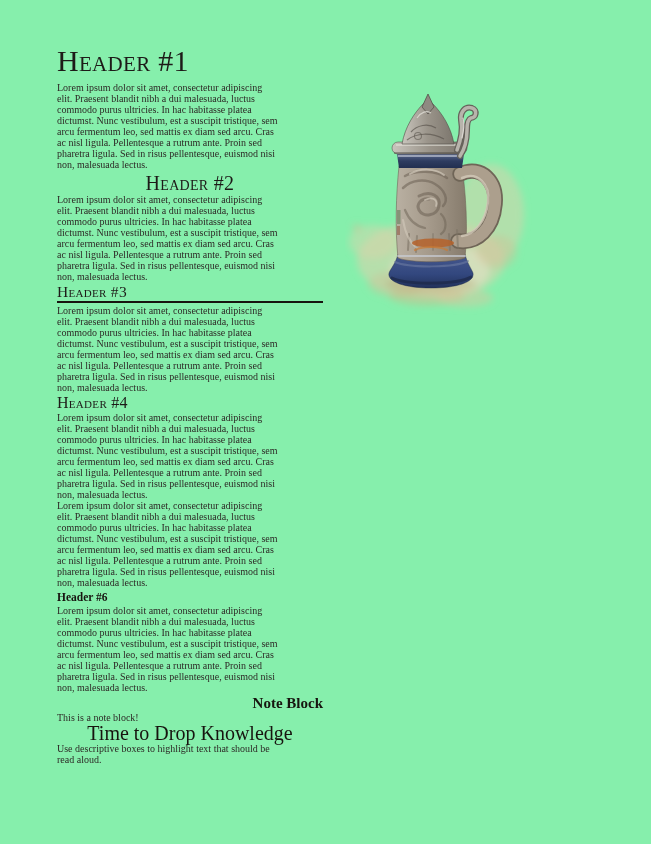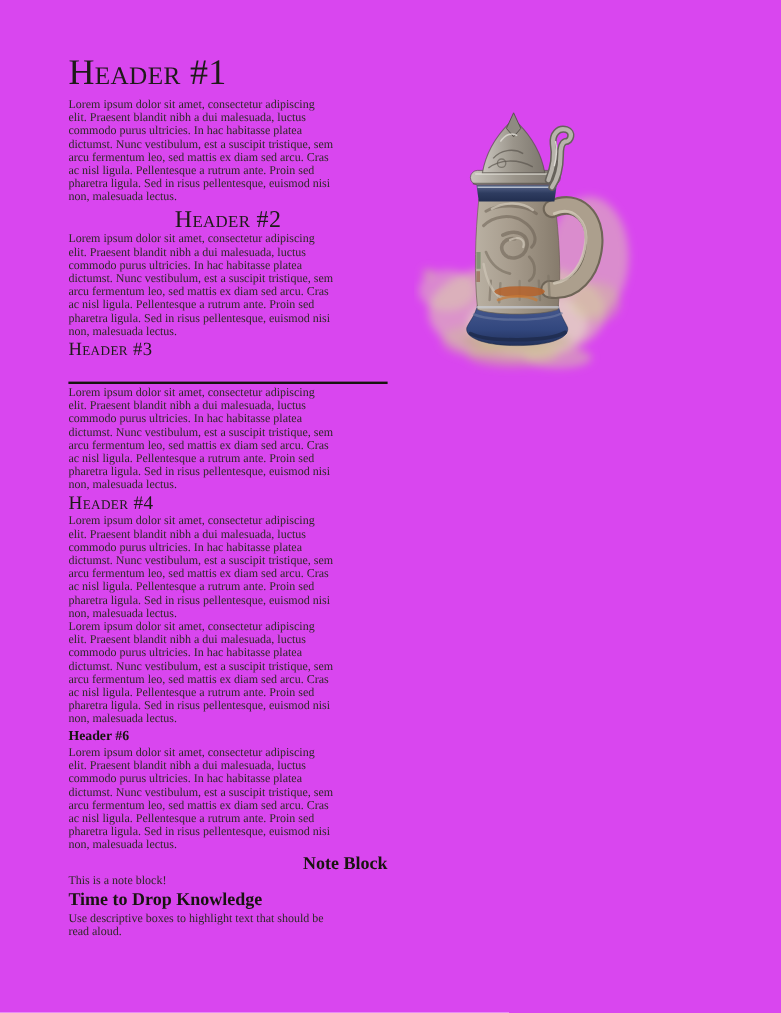--- a/index.html
+++ b/index.html
@@ -1,35 +1,35 @@
 <!DOCTYPE html>
 <html><head>
 <meta charset="utf-8">
 <style>
   * { box-sizing: border-box; margin: 0; padding: 0; }
   html, body { width: 651px; height: 844px; background: #ffffff; overflow: hidden; }
   .page {
-    position: relative; width: 651px; height: 844px; background: #d946ef;
+    position: relative; width: 651px; height: 844px; background: #86efac;
     font-family: "Liberation Serif", "DejaVu Serif", serif;
   }
   .text-col { position: absolute; left: 57px; top: 46px; width: 266px; color: #2d2a26; }
   p.body {
     font-size: 10px; line-height: 11px; white-space: pre-line;
     color: #2d2a26; margin: 0;
   }
   .hd { color: #1d1b18; font-weight: 400; font-variant: small-caps; letter-spacing: 0.3px; }
   h1.hd { font-size: 30px; line-height: 30px; margin: 0 0 6px 0; }
   h2.hd { font-size: 20px; line-height: 20px; margin: 3px 0 1px 0; text-align: center; }
   h3.hd { font-size: 15.5px; line-height: 16px; margin: 2px 0 2px 0;
-          border-bottom: 2px solid #17140f; padding-bottom: 18px; }
+          border-bottom: 2px solid #17140f; padding-bottom: 1px; }
   h4.hd { font-size: 16px; line-height: 14px; margin: 3px 0 2px 0; }
   h5.bd { font-size: 13.5px; line-height: 14px; font-weight: bold; color: #17140f; margin: 4px 0 2px 0; }
   h6.bd { font-size: 11.5px; line-height: 12px; font-weight: bold; color: #17140f; margin: 3px 0 2px 0; }
   .note-head { font-size: 15px; line-height: 13px; font-weight: bold; color: #17140f; margin: 4px 0 2px 0; text-align: right; }
-  .know-head { font-size: 15px; line-height: 14px; font-weight: bold; color: #17140f; margin: 3px 0 3px 0; }
+  .know-head { font-size: 20px; line-height: 14px; font-weight: normal; color: #17140f; margin: 3px 0 3px 0; text-align: center; }
   .illustration { position: absolute; left: 345px; top: 92px; width: 195px; height: 225px; }
   .illustration svg { display: block; width: 195px; height: 225px; }
   strong.lead { font-weight: bold; }
 </style>
 </head>
 <body>
 
 <div class="page">
 
   <div class="text-col">

